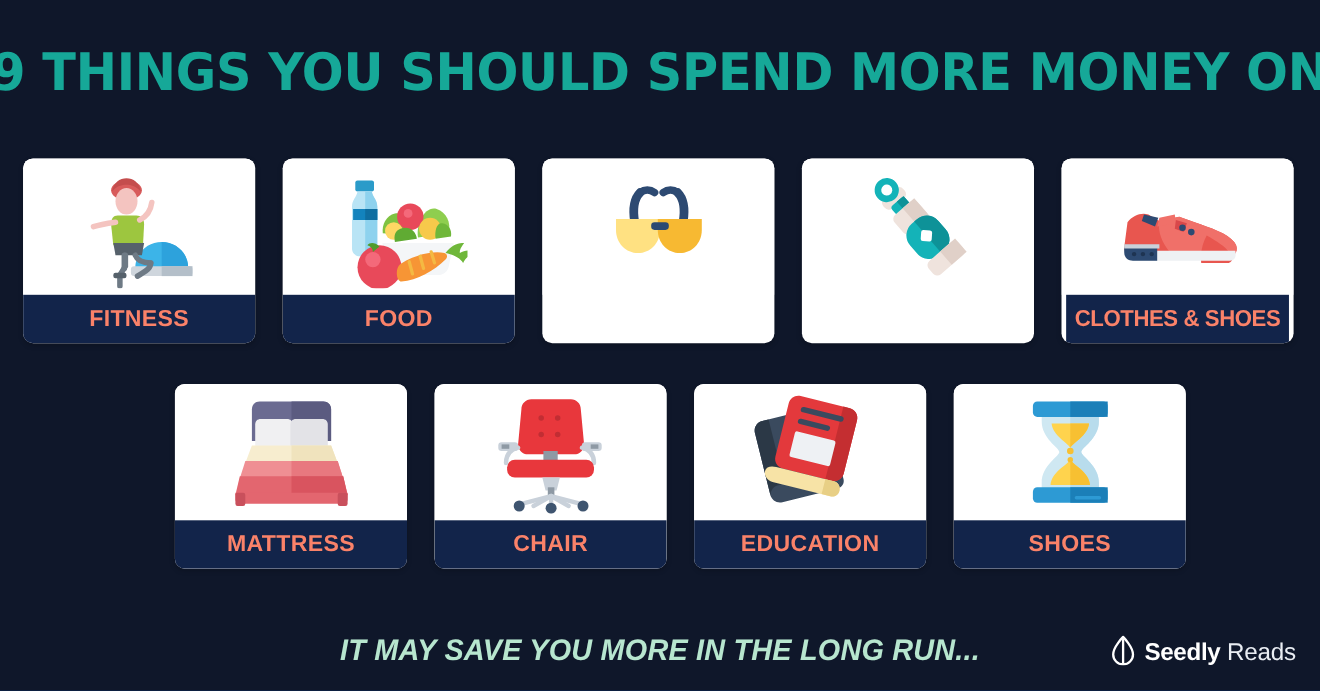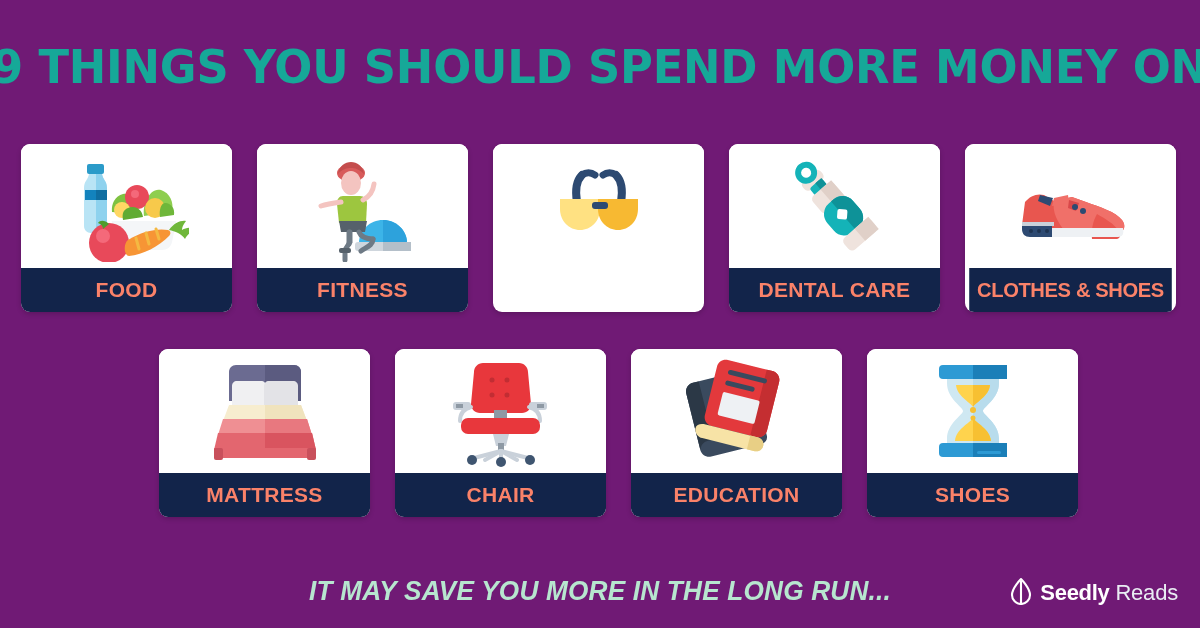--- a/index.html
+++ b/index.html
@@ -12,21 +12,21 @@
     background: #0b3570;
     font-family: "Liberation Sans", sans-serif;
     overflow: hidden;
     position: relative;
   }
 
   .poster {
     position: relative;
     width: 1200px;
     height: 628px;
-    background: #701a75;
+    background: #0f172a;
     box-sizing: border-box;
   }
 
   
   .title {
     position: absolute;
     left: 0;
     top: 40px;
     width: 1200px;
     text-align: center;
@@ -127,20 +127,53 @@
 
   <div class="title">9 THINGS YOU SHOULD SPEND MORE MONEY ON</div>
 
   <div class="row row-1">
 
     <div class="card">
       <div class="card-art">
         <span>
           <svg width="124" height="112" viewBox="0 0 124 112">
 
+            <path d="M58 93c0-13 11-23 24-23s24 10 24 23z" fill="#3cb4e8"></path>
+            <path d="M82 70c13 0 24 10 24 23H82z" fill="#2da2dc"></path>
+            <rect x="54" y="92" width="56" height="9" rx="3" fill="#cfd6dd"></rect>
+            <rect x="82" y="92" width="28" height="9" fill="#b4bfc9"></rect>
+
+            <ellipse cx="50" cy="23" rx="14" ry="9" fill="#d85b5b"></ellipse>
+            <path d="M37 24c1-8 7-12 13-12s12 4 13 12c-5-5-9-6-13-6s-9 1-13 6z" fill="#c44d4d"></path>
+
+            <ellipse cx="50" cy="33" rx="10" ry="12" fill="#f4c4c0"></ellipse>
+
+            <path d="M42 46h17c4 0 7 3 7 8l-1 19H38l-2-19c0-5 2-8 6-8z" fill="#9dc63f"></path>
+
+            <path d="M40 52c-7 1-14 2-20 4" stroke="#f4c4c0" stroke-width="5" stroke-linecap="round" fill="none"></path>
+            <path d="M62 50c6-3 10-8 11-16" stroke="#f4c4c0" stroke-width="5" stroke-linecap="round" fill="none"></path>
+
+            <path d="M38 71h28l-2 11H40z" fill="#56616b"></path>
+
+            <path d="M48 82v12M48 94c0 0 0 0 0 0" stroke="#6e7a85" stroke-width="5" fill="none" stroke-linecap="round"></path>
+            <path d="M49 82v10l-5 8v10" stroke="#6e7a85" stroke-width="5" fill="none" stroke-linecap="round"></path>
+            <path d="M58 82c2 5 8 7 14 7" stroke="#6e7a85" stroke-width="5" fill="none" stroke-linecap="round"></path>
+            <path d="M72 89c0 6-6 8-12 12" stroke="#6e7a85" stroke-width="5" fill="none" stroke-linecap="round"></path>
+            <rect x="38" y="98" width="12" height="5" rx="2" fill="#56616b"></rect>
+          </svg>
+        </span>
+      </div>
+      <div class="card-label">FITNESS</div>
+    </div>
+
+    <div class="card">
+      <div class="card-art">
+        <span>
+          <svg width="124" height="112" viewBox="0 0 124 112">
+
             <rect x="22" y="14" width="17" height="10" rx="2" fill="#2b9bc9"></rect>
             <path d="M24 24h13c1 6 5 7 5 14v38c0 4-3 7-7 7h-9c-4 0-7-3-7-7V38c0-7 4-8 5-14z" fill="#b9e4f5"></path>
             <path d="M31 24h6c1 6 5 7 5 14v38c0 4-3 7-7 7h-4z" fill="#8ed2ee"></path>
             <rect x="20" y="40" width="22" height="10" fill="#1383bd"></rect>
             <rect x="31" y="40" width="11" height="10" fill="#0f6ea1"></rect>
 
             <path d="M46 68h66l-5 24c-1 5-5 8-10 8H61c-5 0-9-3-10-8z" fill="#f4f6f8"></path>
             <rect x="43" y="62" width="72" height="9" rx="4" fill="#ffffff"></rect>
 
             <path d="M58 44c-8 2-12 10-11 18l26 2c2-10-5-22-15-20z" fill="#7fc241"></path>
@@ -156,53 +189,20 @@
             <circle cx="38" cy="86" r="7" fill="#f4697a"></circle>
             <path d="M44 74c-4-4-9-4-11-1 3 1 5 3 5 6z" fill="#4f9c2d"></path>
 
             <path d="M63 90c14-9 30-12 40-10 3 1 3 4 1 6-10 10-26 19-40 20-5 0-6-12-1-16z" fill="#f79535"></path>
             <path d="M71 88l3 11M81 83l3 11M91 79l3 10" stroke="#f4b942" stroke-width="3" stroke-linecap="round" fill="none"></path>
             <path d="M104 80c5-7 12-10 17-9-3 4-4 6-4 9 5-3 11-3 14 0-6 2-9 5-11 9-3-5-10-8-16-9z" fill="#6fb73a"></path>
           </svg>
         </span>
       </div>
       <div class="card-label">FOOD</div>
-    </div>
-
-    <div class="card">
-      <div class="card-art">
-        <span>
-          <svg width="124" height="112" viewBox="0 0 124 112">
-
-            <path d="M58 93c0-13 11-23 24-23s24 10 24 23z" fill="#3cb4e8"></path>
-            <path d="M82 70c13 0 24 10 24 23H82z" fill="#2da2dc"></path>
-            <rect x="54" y="92" width="56" height="9" rx="3" fill="#cfd6dd"></rect>
-            <rect x="82" y="92" width="28" height="9" fill="#b4bfc9"></rect>
-
-            <ellipse cx="50" cy="23" rx="14" ry="9" fill="#d85b5b"></ellipse>
-            <path d="M37 24c1-8 7-12 13-12s12 4 13 12c-5-5-9-6-13-6s-9 1-13 6z" fill="#c44d4d"></path>
-
-            <ellipse cx="50" cy="33" rx="10" ry="12" fill="#f4c4c0"></ellipse>
-
-            <path d="M42 46h17c4 0 7 3 7 8l-1 19H38l-2-19c0-5 2-8 6-8z" fill="#9dc63f"></path>
-
-            <path d="M40 52c-7 1-14 2-20 4" stroke="#f4c4c0" stroke-width="5" stroke-linecap="round" fill="none"></path>
-            <path d="M62 50c6-3 10-8 11-16" stroke="#f4c4c0" stroke-width="5" stroke-linecap="round" fill="none"></path>
-
-            <path d="M38 71h28l-2 11H40z" fill="#56616b"></path>
-
-            <path d="M48 82v12M48 94c0 0 0 0 0 0" stroke="#6e7a85" stroke-width="5" fill="none" stroke-linecap="round"></path>
-            <path d="M49 82v10l-5 8v10" stroke="#6e7a85" stroke-width="5" fill="none" stroke-linecap="round"></path>
-            <path d="M58 82c2 5 8 7 14 7" stroke="#6e7a85" stroke-width="5" fill="none" stroke-linecap="round"></path>
-            <path d="M72 89c0 6-6 8-12 12" stroke="#6e7a85" stroke-width="5" fill="none" stroke-linecap="round"></path>
-            <rect x="38" y="98" width="12" height="5" rx="2" fill="#56616b"></rect>
-          </svg>
-        </span>
-      </div>
-      <div class="card-label">FITNESS</div>
     </div>
 
     <div class="card">
       <div class="card-art">
         <span>
           <svg width="124" height="112" viewBox="0 0 124 112">
             <path d="M40 52c-2-12 0-22 5-27" stroke="#2d4a72" stroke-width="8" stroke-linecap="round" fill="none"></path>
             <path d="M84 52c2-12 0-22-5-27" stroke="#2d4a72" stroke-width="8" stroke-linecap="round" fill="none"></path>
             <path d="M45 25c4-3 9-3 13 0" stroke="#2d4a72" stroke-width="7" stroke-linecap="round" fill="none"></path>
             <path d="M79 25c-4-3-9-3-13 0" stroke="#2d4a72" stroke-width="7" stroke-linecap="round" fill="none"></path>
@@ -228,21 +228,20 @@
               <rect x="62" y="34" width="14" height="22" fill="#e0d0c8"></rect>
               <rect x="45" y="50" width="34" height="38" rx="14" fill="#14b3b8"></rect>
               <path d="M62 50h3c8 0 14 6 14 14v10c0 8-6 14-14 14h-3z" fill="#0e9298"></path>
               <rect x="57" y="62" width="10" height="10" rx="2" fill="#ffffff" transform="rotate(45 62 67)"></rect>
               <rect x="44" y="86" width="36" height="16" rx="5" fill="#efe3dd"></rect>
               <rect x="62" y="86" width="18" height="16" fill="#e0d0c8"></rect>
             </g>
           </svg>
         </span>
       </div>
-      <div class="card-label">DENTAL CARE</div>
     </div>
 
     <div class="card">
       <div class="card-art">
         <span>
           <svg width="124" height="112" viewBox="0 0 124 112">
             <path d="M16 52c5-6 12-9 19-7l10 6 18-4 14 5c14 5 30 10 36 18 4 5 3 12-4 13H21c-5 0-8-3-8-8z" fill="#e8564f"></path>
             <path d="M45 51l18-4 14 5c14 5 30 10 36 18 4 5 3 12-4 13H58c-10-10-15-22-13-32z" fill="#f07069"></path>
             <path d="M88 64c9 5 17 10 21 16 3 4 3 8-1 9H83c-1-9 1-18 5-25z" fill="#e8564f"></path>
             <path d="M31 45l13 3-3 8-12-5z" fill="#2d4a72"></path>

